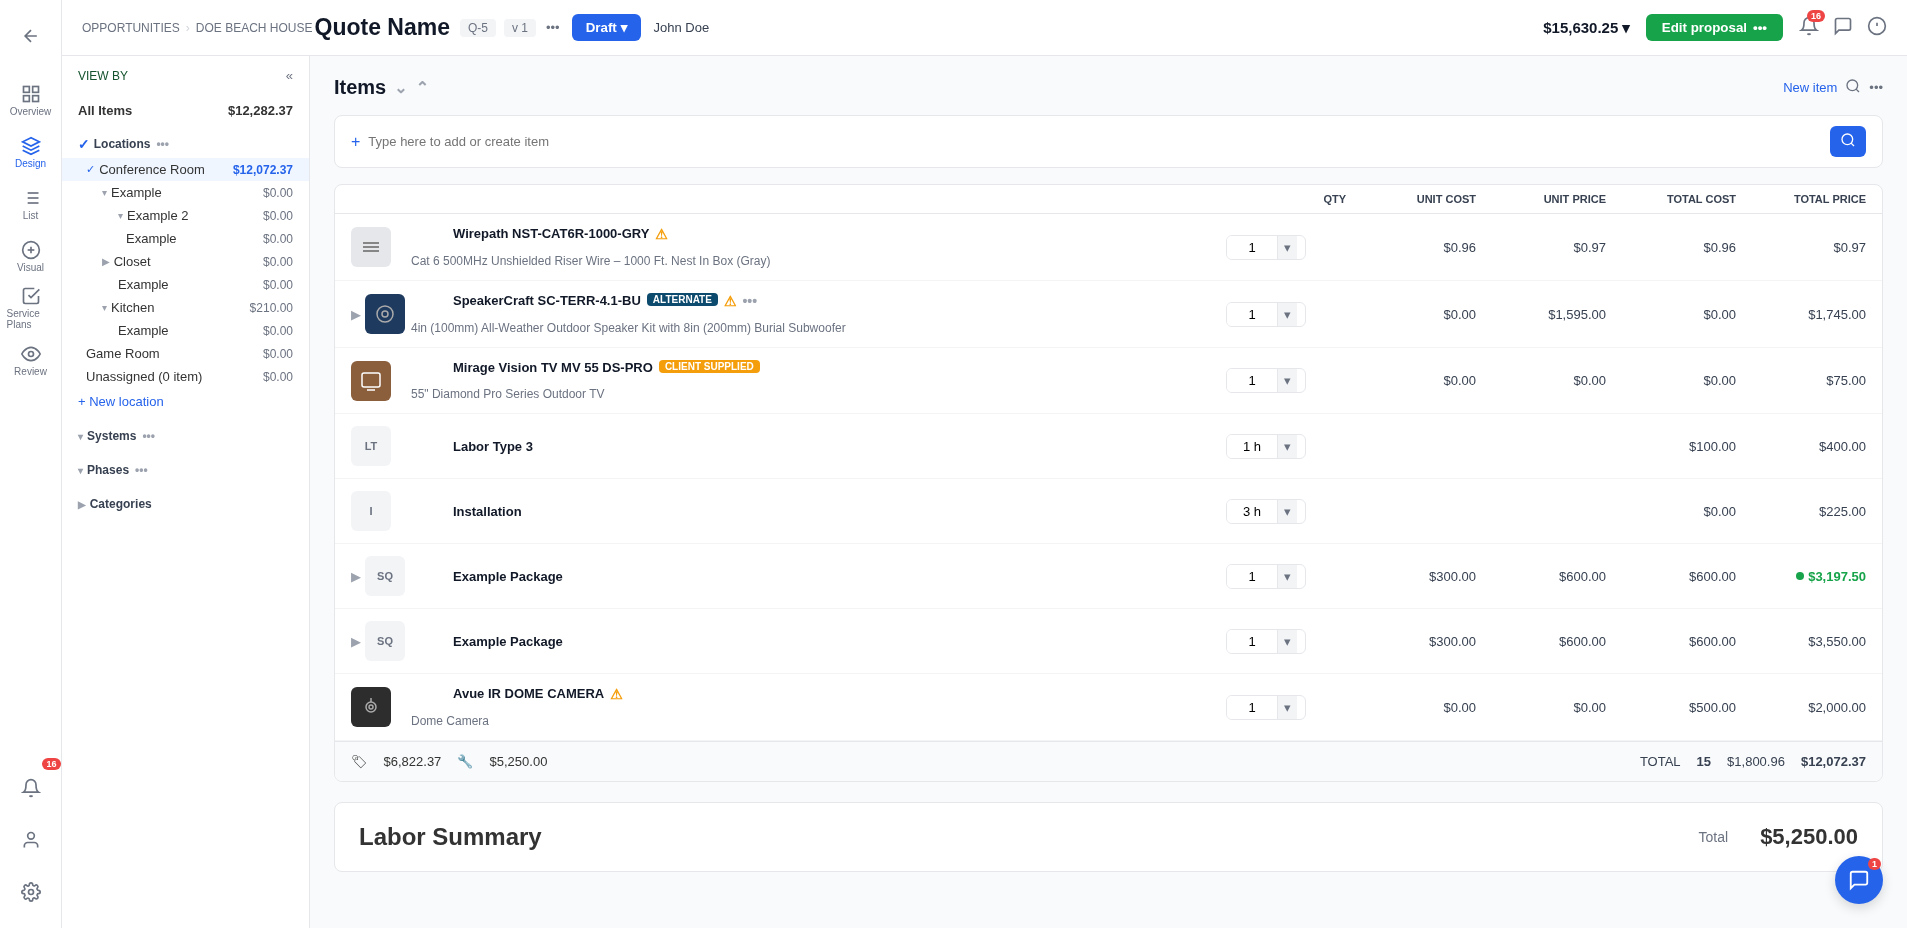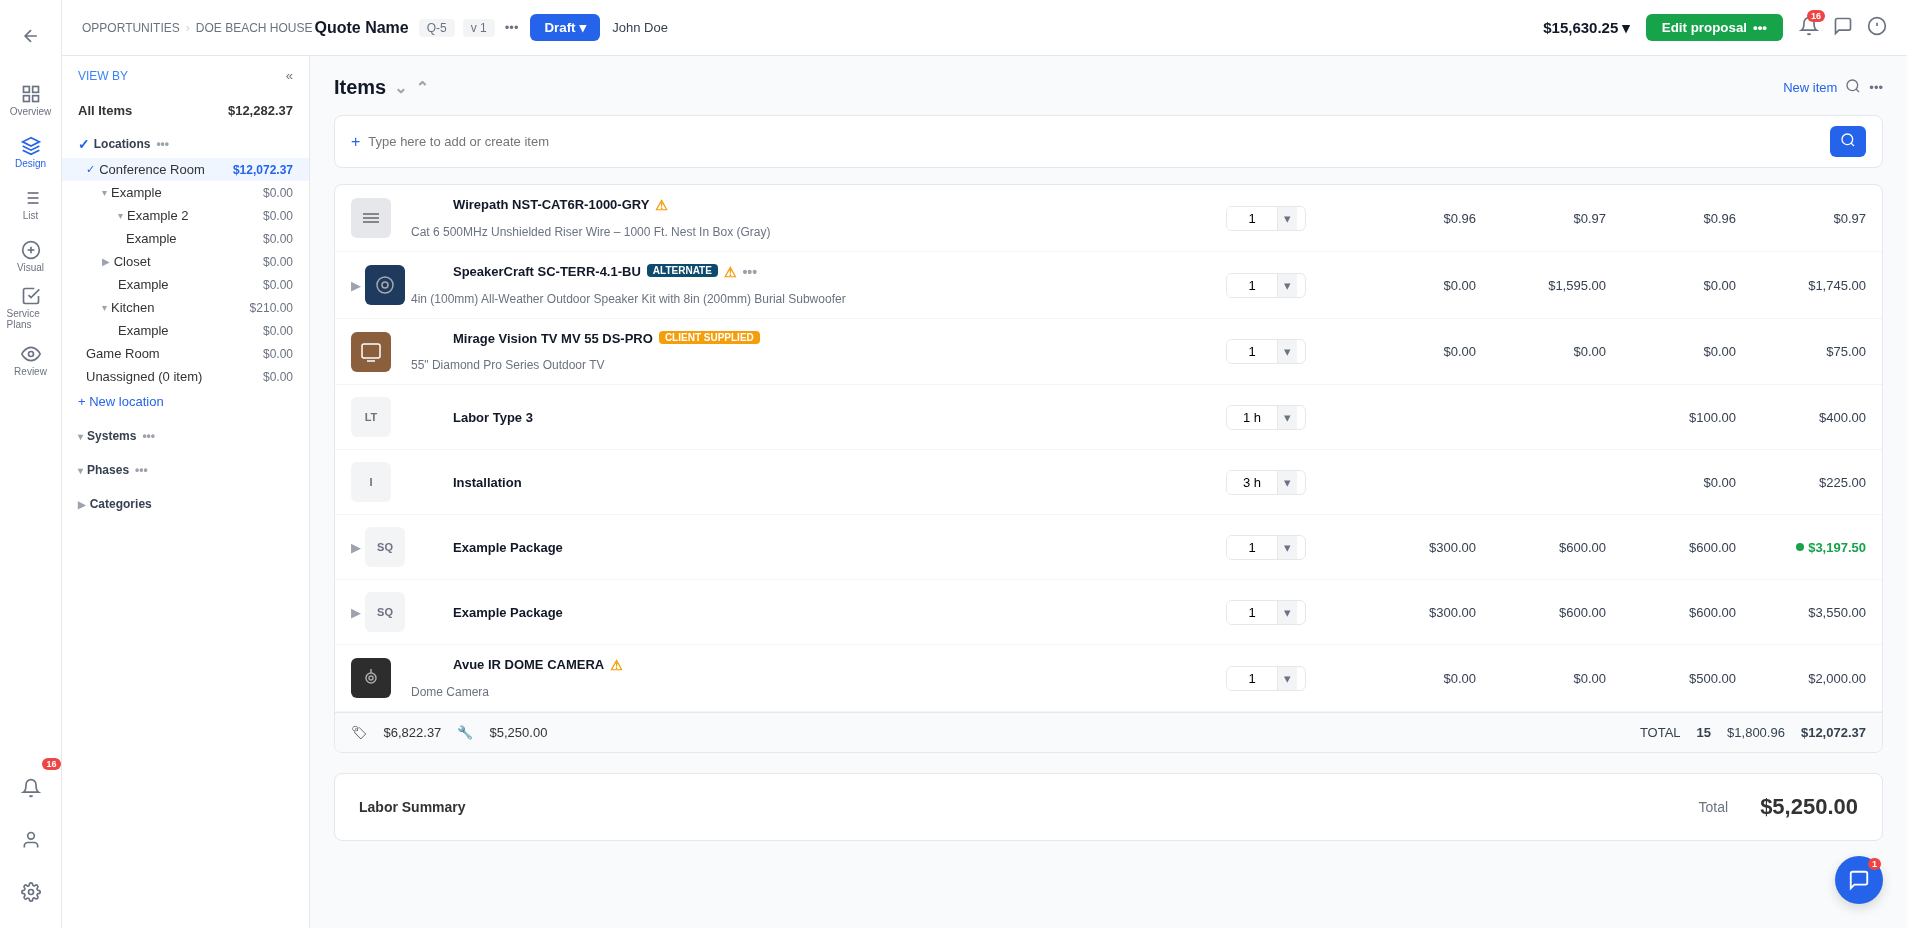--- a/index.html
+++ b/index.html
@@ -10,21 +10,21 @@
     
     .icon-nav { width: 62px; background: #fff; border-right: 1px solid #e5e7eb; display: flex; flex-direction: column; align-items: center; padding: 12px 0; gap: 4px; }
     .icon-nav-item { width: 48px; height: 48px; display: flex; flex-direction: column; align-items: center; justify-content: center; cursor: pointer; border-radius: 8px; gap: 2px; color: #6b7280; font-size: 10px; }
     .icon-nav-item.active { color: #2563eb; }
     .icon-nav-item svg { width: 20px; height: 20px; }
     .icon-nav-bottom { margin-top: auto; display: flex; flex-direction: column; align-items: center; gap: 4px; }
 
     
     .sidebar { width: 248px; background: #fff; border-right: 1px solid #e5e7eb; display: flex; flex-direction: column; overflow-y: auto; }
     .sidebar-header { padding: 12px 16px; display: flex; align-items: center; justify-content: space-between; }
-    .sidebar-view-by { font-size: 12px; color: #3b82f6; font-weight: 500; }
+    .sidebar-view-by { font-size: 12px; color: #14532d; font-weight: 500; }
     .sidebar-collapse { cursor: pointer; color: #6b7280; }
 
     .sidebar-all-items { display: flex; justify-content: space-between; align-items: center; padding: 8px 16px; font-weight: 600; font-size: 13px; }
 
     .sidebar-section { padding: 4px 0; }
     .sidebar-section-header { display: flex; align-items: center; padding: 6px 16px; font-weight: 600; font-size: 12px; color: #374151; }
     .sidebar-section-header .chevron { margin-right: 4px; color: #6b7280; }
     .sidebar-section-header .dots { margin-left: 6px; color: #9ca3af; cursor: pointer; }
 
     .sidebar-item { display: flex; align-items: center; padding: 4px 16px; cursor: pointer; font-size: 13px; }
@@ -36,21 +36,21 @@
     .sidebar-item-l1 { padding-left: 24px; }
     .sidebar-item-l2 { padding-left: 40px; }
     .sidebar-item-l3 { padding-left: 56px; }
 
     .new-location { padding: 6px 16px; color: #2563eb; font-size: 13px; cursor: pointer; }
 
     
     .topbar { height: 56px; background: #fff; border-bottom: 1px solid #e5e7eb; display: flex; align-items: center; padding: 0 20px; gap: 12px; }
     .topbar-breadcrumb { font-size: 12px; color: #6b7280; display: flex; align-items: center; gap: 6px; }
     .topbar-breadcrumb .sep { color: #d1d5db; }
-    .topbar-title { font-size: 16px; font-weight: 700; color: #111827; }
+    .topbar-title { font-size: 23px; font-weight: 700; color: #111827; }
     .topbar-meta { display: flex; align-items: center; gap: 8px; color: #6b7280; font-size: 12px; }
     .topbar-meta .tag { background: #f3f4f6; padding: 2px 8px; border-radius: 4px; }
     .topbar-dots { cursor: pointer; color: #6b7280; }
     .topbar-draft { background: #2563eb; color: #fff; border: none; border-radius: 6px; padding: 6px 14px; font-weight: 600; cursor: pointer; display: flex; align-items: flex-start; gap: 4px; }
     .topbar-right { margin-left: auto; display: flex; align-items: center; gap: 16px; }
     .topbar-price { font-weight: 700; color: #111827; font-size: 15px; display: flex; align-items: center; gap: 4px; cursor: pointer; }
     .topbar-edit-proposal { background: #16a34a; color: #fff; border: none; border-radius: 6px; padding: 6px 16px; font-weight: 600; cursor: pointer; display: flex; align-items: center; gap: 6px; }
     .topbar-icons { display: flex; align-items: center; gap: 14px; color: #6b7280; position: relative; }
     .badge { position: absolute; top: -6px; right: -6px; background: #ef4444; color: #fff; font-size: 9px; border-radius: 999px; padding: 1px 4px; font-weight: 700; }
 
@@ -93,21 +93,21 @@
     .col-right { text-align: right; color: #374151; }
     .col-green { color: #16a34a; font-weight: 600; display: flex; align-items: center; justify-content: flex-end; gap: 4px; }
 
     .table-footer { display: flex; align-items: center; padding: 12px 16px; background: #f9fafb; border-top: 1px solid #e5e7eb; font-size: 13px; }
     .footer-cost { display: flex; align-items: center; gap: 16px; }
     .footer-total { margin-left: auto; display: flex; align-items: center; gap: 16px; color: #374151; }
     .footer-bold { font-weight: 700; }
 
     
     .labor-summary { background: #fff; border-radius: 8px; border: 1px solid #e5e7eb; padding: 20px 24px; margin-top: 20px; display: flex; align-items: center; justify-content: space-between; }
-    .labor-title { font-size: 14px; font-weight: 700; }
+    .labor-title { font-size: 24px; font-weight: 700; }
     .labor-total-label { color: #6b7280; font-size: 14px; }
     .labor-amount { font-size: 22px; font-weight: 700; }
 
     
     ::-webkit-scrollbar { width: 6px; height: 6px; }
     ::-webkit-scrollbar-track { background: transparent; }
     ::-webkit-scrollbar-thumb { background: #d1d5db; border-radius: 3px; }
 
     .row-expand { display: flex; align-items: center; justify-content: center; cursor: pointer; color: #9ca3af; }
 
@@ -387,20 +387,29 @@
             <button class="add-item-bar-btn">
               <svg width="16" height="16" viewBox="0 0 24 24" fill="none" stroke="white" stroke-width="2">
                   <circle cx="11" cy="11" r="8"></circle>
                   <line x1="21" y1="21" x2="16.65" y2="16.65"></line>
                 </svg>
             </button>
           </div>
 
           <div class="items-table">
 
+            <div class="table-header">
+              <div></div>
+              <div></div>
+              <div class="col-right">QTY</div>
+              <div class="col-right">UNIT COST</div>
+              <div class="col-right">UNIT PRICE</div>
+              <div class="col-right">TOTAL COST</div>
+              <div class="col-right">TOTAL PRICE</div>
+            </div>
 
             <div class="table-row">
               <div style="display:flex; align-items:center; gap:4px;">
                 <div class="item-icon" style="background:#e5e7eb;">
                   <svg width="24" height="24" viewBox="0 0 24 24" fill="none" stroke="#666" stroke-width="1.5">
                       <line x1="4" y1="12" x2="20" y2="12"></line>
                       <line x1="4" y1="8" x2="20" y2="8"></line>
                       <line x1="4" y1="16" x2="20" y2="16"></line>
                     </svg>
                 </div>

